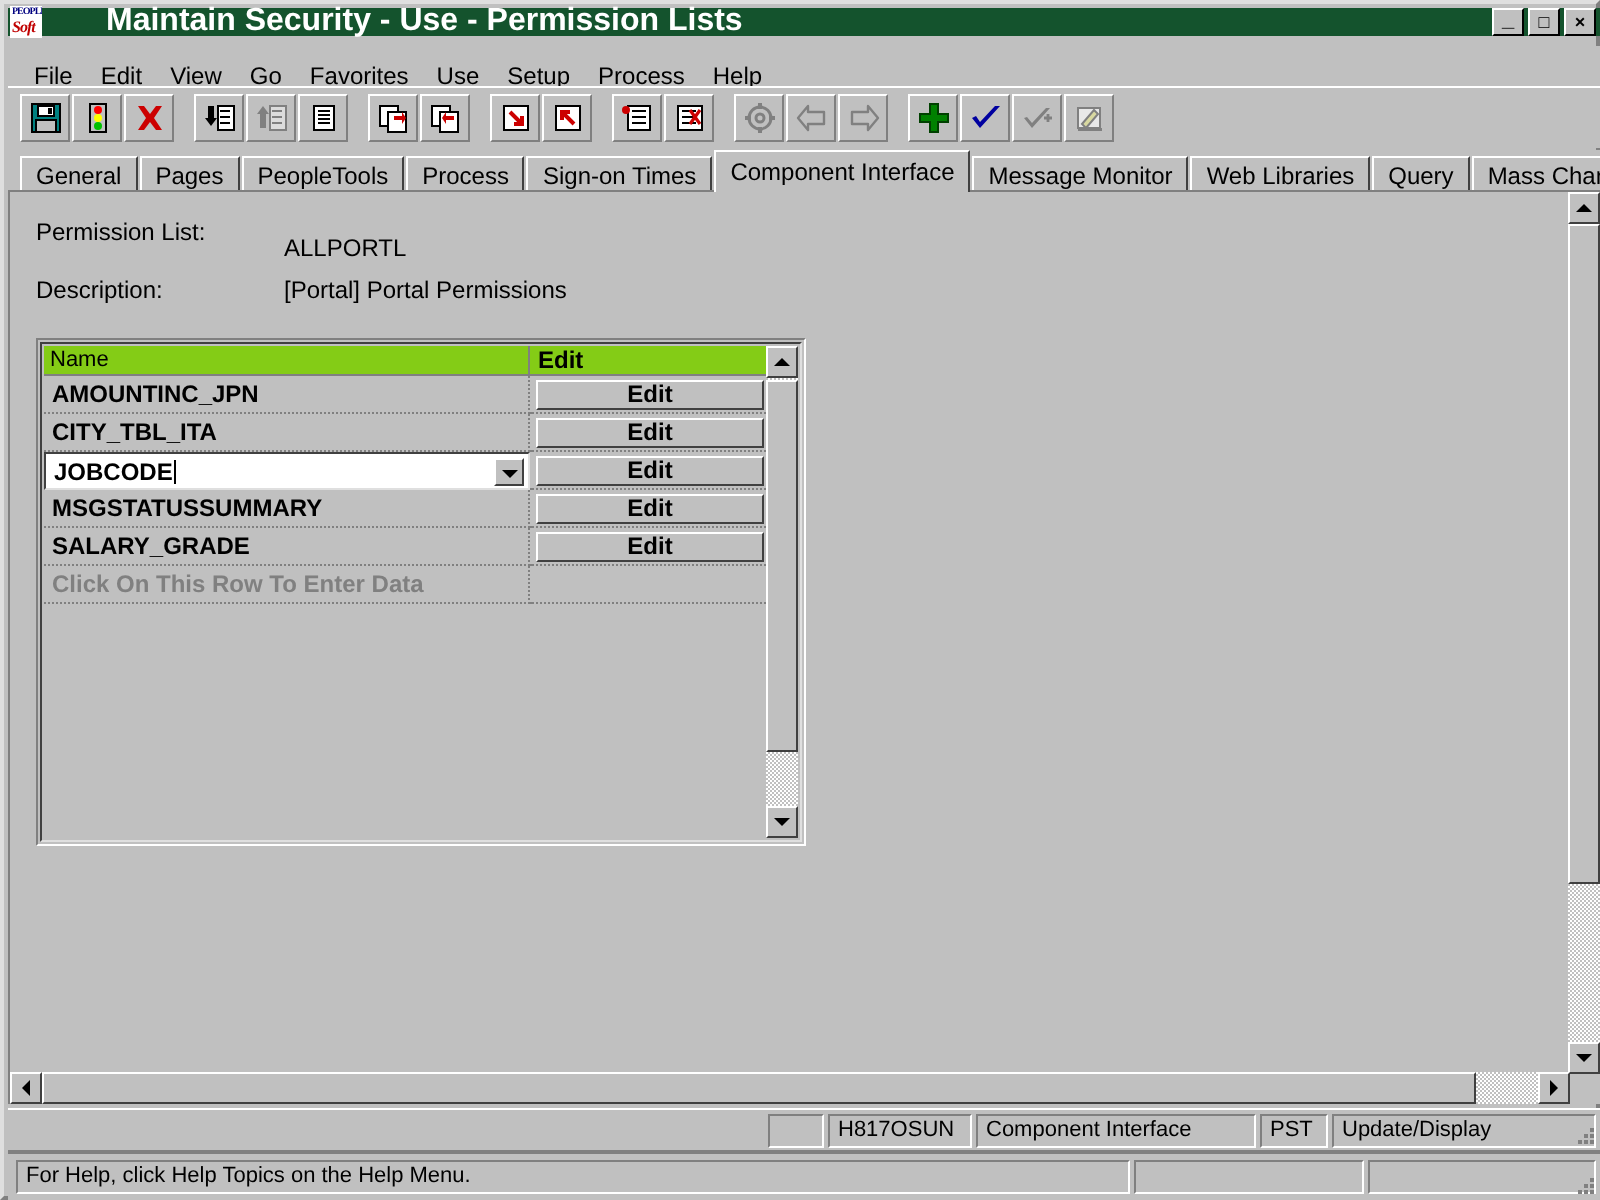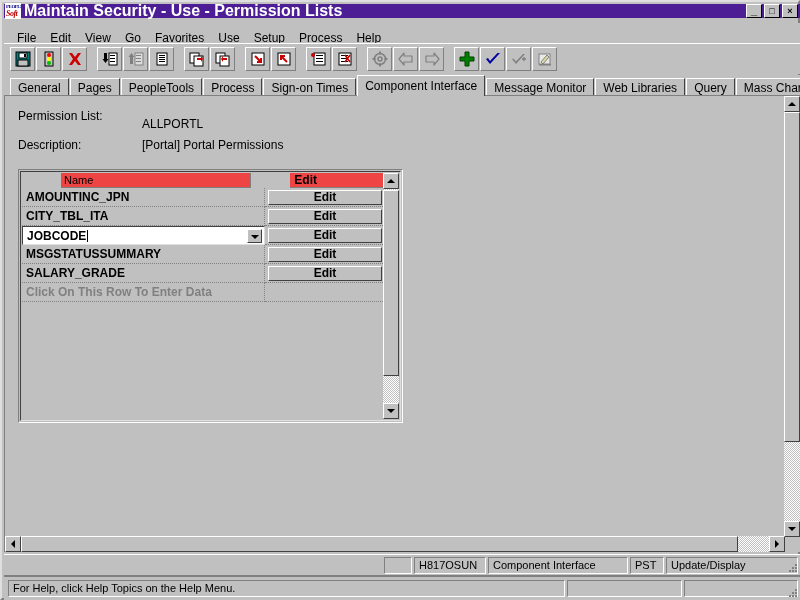--- a/index.html
+++ b/index.html
@@ -26,25 +26,26 @@
     border-right: 2px solid #808080;
     border-bottom: 2px solid #808080;
     box-sizing: border-box;
   }
 
   
   .titlebar {
     position: absolute;
     left: 2px; top: 2px;
     width: 796px; height: 14px;
-    background: #4c1d95;
+    background: #14532d;
     display: flex;
     align-items: center;
     box-sizing: border-box;
     padding: 0 1px;
+    gap: 29px;
   }
   .title-icon {
     width: 16px; height: 16px;
     background: #ffffff;
     margin-right: 3px;
     position: relative;
     overflow: hidden;
     flex: 0 0 auto;
   }
   .title-icon .ps1 {
@@ -244,30 +245,29 @@
   .grid-headrow {
     position: absolute;
     left: 1px; top: 1px;
     height: 15px;
     width: 363px;
     display: flex;
   }
   .gh {
     height: 15px;
     line-height: 14px;
-    background: #ef4444;
+    background: #84cc16;
     border-right: 1px solid #808080;
     border-bottom: 1px solid #808080;
     box-sizing: border-box;
     font-size: 11px;
     padding-left: 3px;
     color: #000;
     overflow: hidden;
     white-space: nowrap;
-    margin-left: 39px;
   }
   .gh.name { width: 243px; }
   .gh.edit { width: 120px; font-weight: bold; font-size: 12px; padding-left: 4px; }
 
   .grid-body {
     position: absolute;
     left: 1px; top: 16px;
     width: 363px;
     bottom: 1px;
     background: #c0c0c0;

